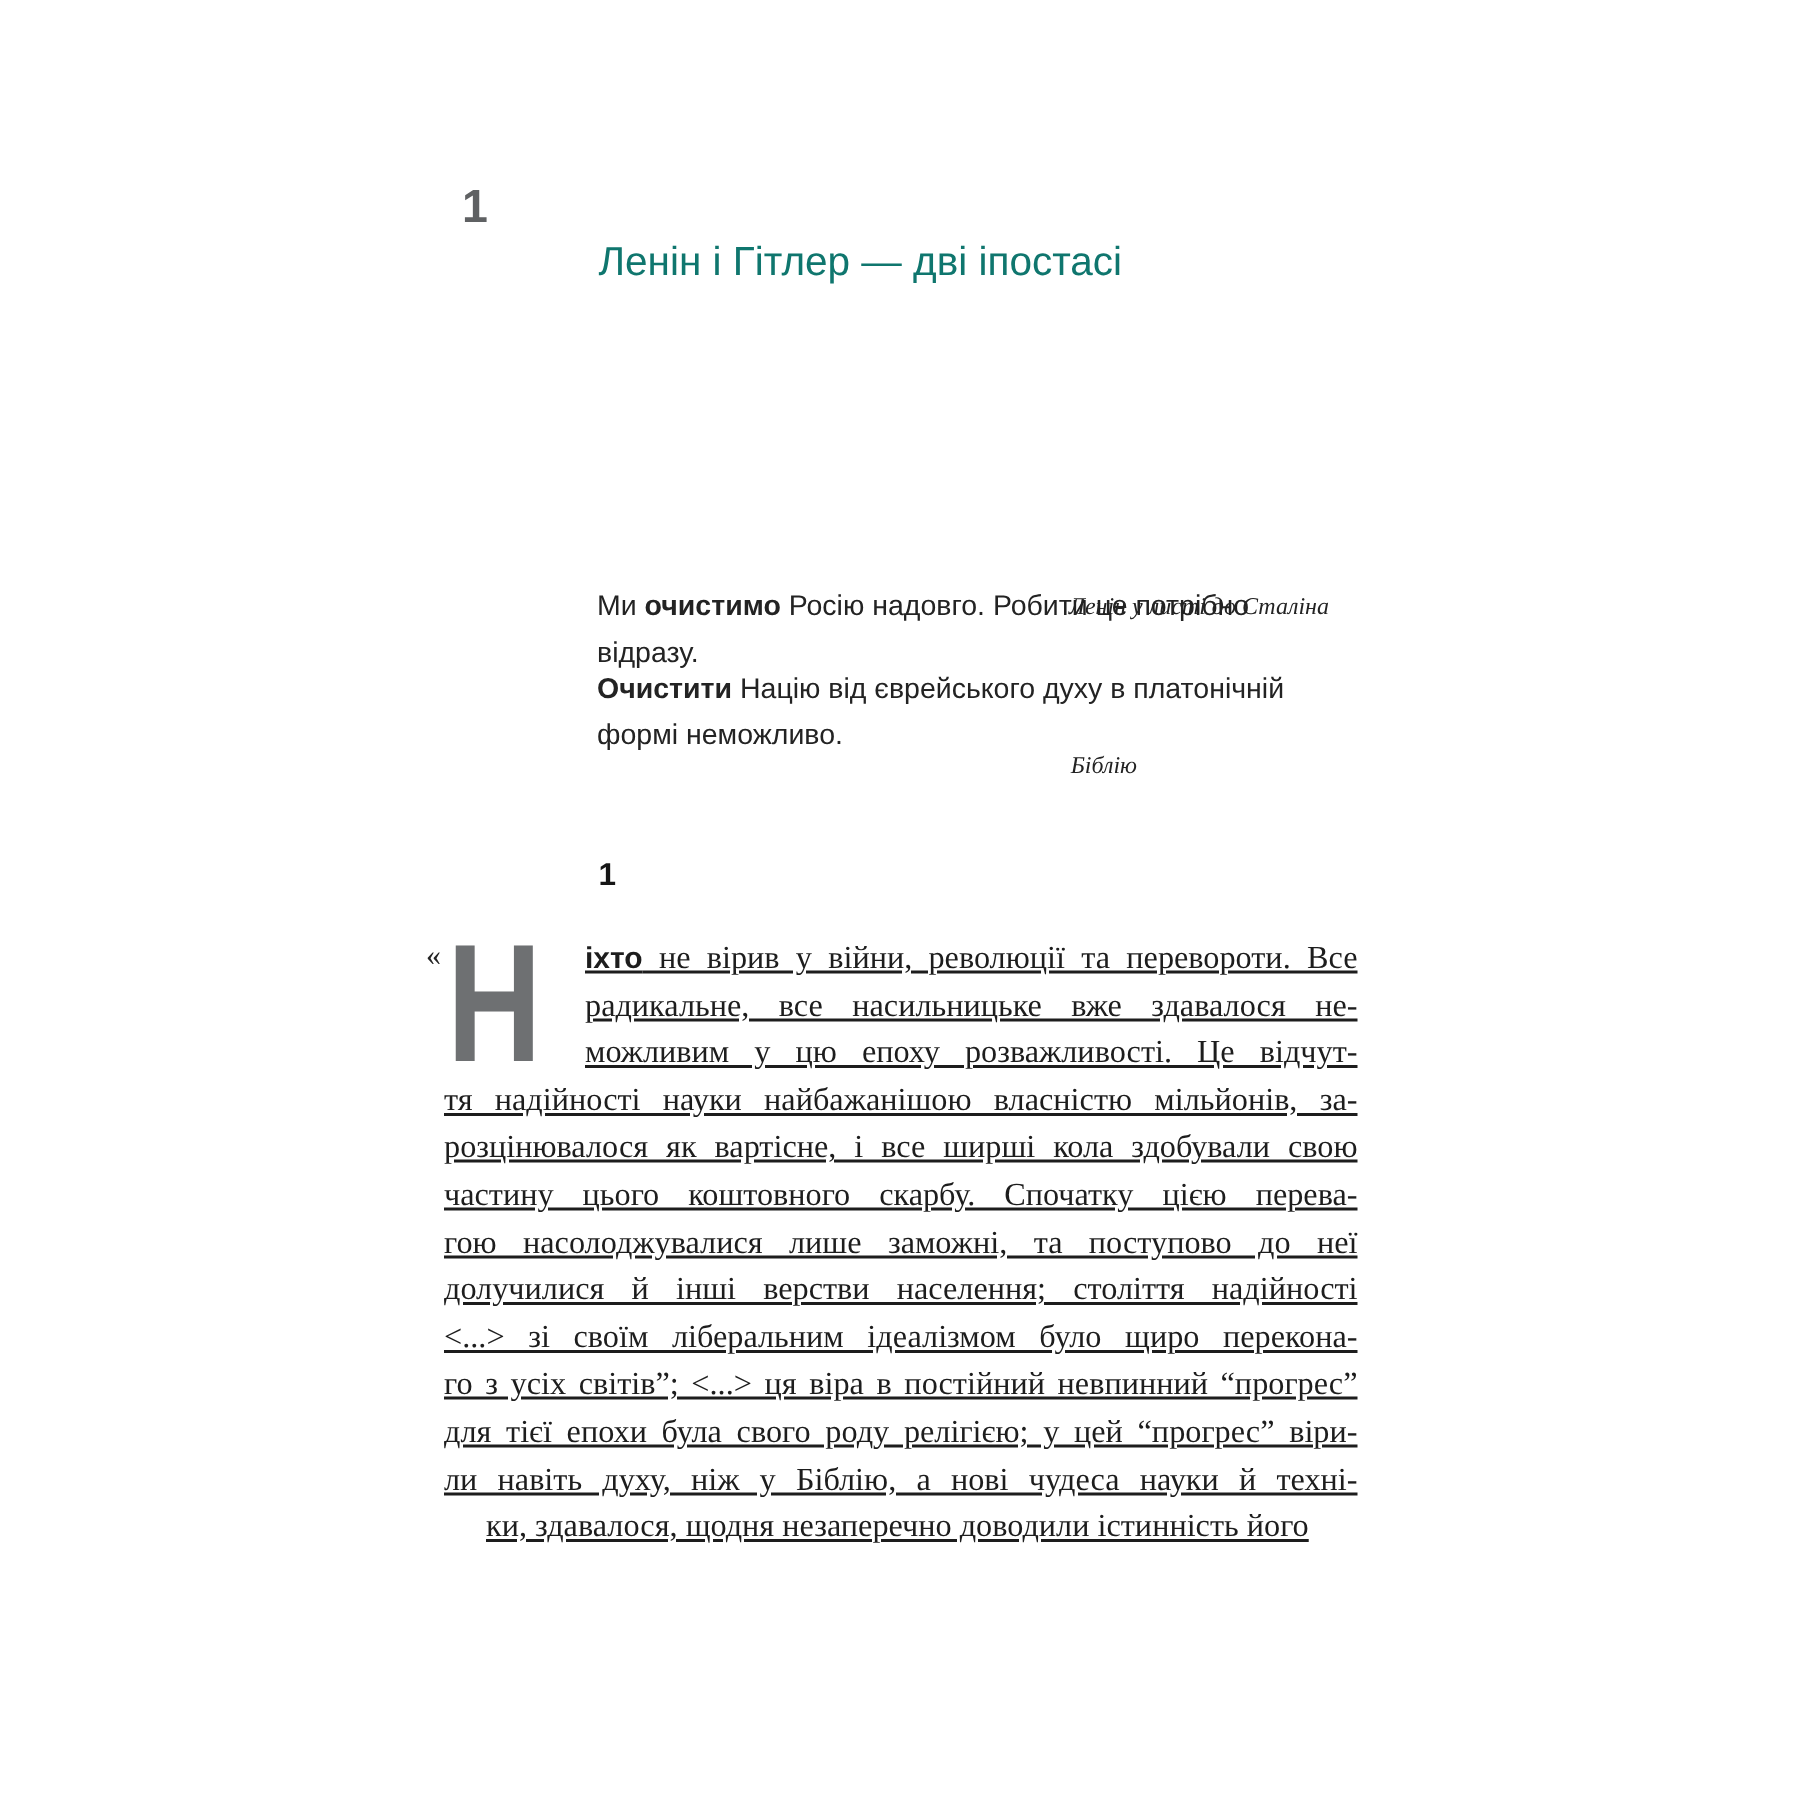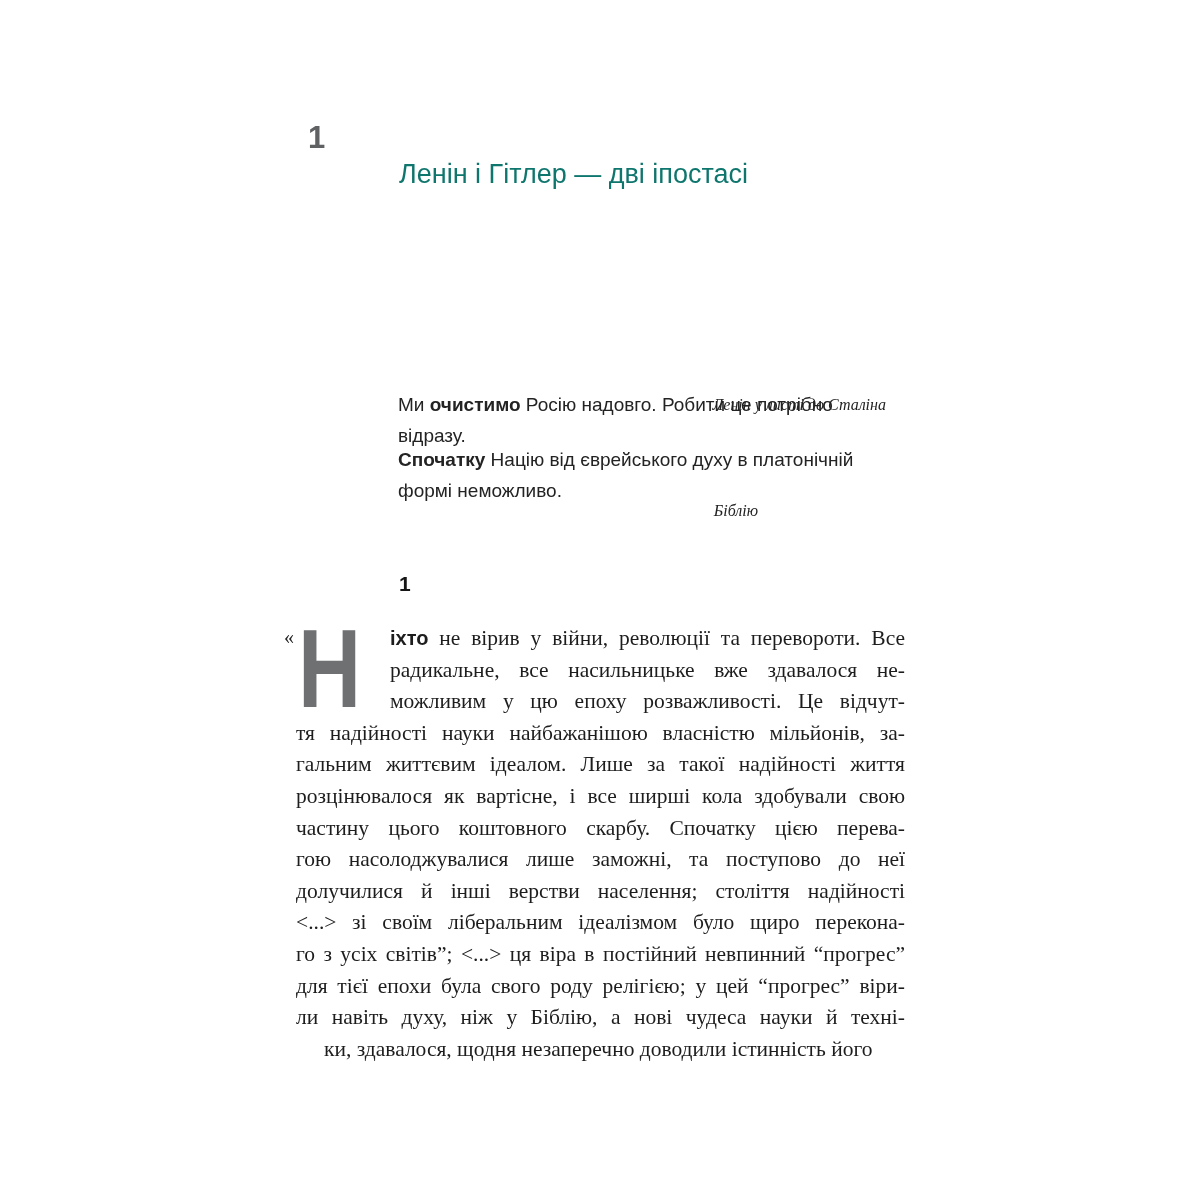--- a/index.html
+++ b/index.html
@@ -81,20 +81,21 @@
     font-family: "Liberation Serif", serif;
     font-size: 21.5px;
     color: #1d1d1d;
   }
   .body-line {
     height: 31.6px;
     line-height: 31.6px;
     text-align: justify;
     text-align-last: justify;
     white-space: nowrap;
+    text-decoration: underline;
   }
   .body-line.indent { margin-left: 94px; }
   .body-line.last { text-align-last: left; margin-left: 28px; }
   .lead-bold {
     font-family: "Liberation Sans", sans-serif;
     font-weight: bold;
     font-size: 20px;
   }
   .open-quote {
     position: absolute;
@@ -127,36 +128,35 @@
     <div>Ленін і Гітлер — дві іпостасі</div>
   </div>
 
   <div class="epigraph-block">
     <div class="epigraph-text ep1">
       <span>Ми </span><span class="bold">очистимо</span><span> Росію надовго. Робити це потрібно відразу.</span>
     </div>
     <div class="attribution attr1">Ленін у листі до Сталіна</div>
 
     <div class="epigraph-text ep2">
-      <span class="bold">Спочатку</span><span> Націю від єврейського духу в платонічній формі неможливо.</span>
+      <span class="bold">Очистити</span><span> Націю від єврейського духу в платонічній формі неможливо.</span>
     </div>
     <div class="attribution attr2">Біблію</div>
   </div>
 
   <div class="section-number">1</div>
 
   <div class="body-block">
     <span class="open-quote">«</span>
     <span class="drop-cap">Н</span>
     <div id="body-lines">
         <div class="body-line indent"><span class="lead-bold">іхто</span> не вірив у війни, революції та перевороти. Все</div>
         <div class="body-line indent">радикальне, все насильницьке вже здавалося не-</div>
         <div class="body-line indent">можливим у цю епоху розважливості. Це відчут-</div>
         <div class="body-line">тя надійності науки найбажанішою власністю мільйонів, за-</div>
-        <div class="body-line">гальним життєвим ідеалом. Лише за такої надійності життя</div>
         <div class="body-line">розцінювалося як вартісне, і все ширші кола здобували свою</div>
         <div class="body-line">частину цього коштовного скарбу. Спочатку цією перева-</div>
         <div class="body-line">гою насолоджувалися лише заможні, та поступово до неї</div>
         <div class="body-line">долучилися й інші верстви населення; століття надійності</div>
         <div class="body-line">&lt;...&gt; зі своїм ліберальним ідеалізмом було щиро перекона-</div>
         <div class="body-line">го з усіх світів”; &lt;...&gt; ця віра в постійний невпинний “прогрес”</div>
         <div class="body-line">для тієї епохи була свого роду релігією; у цей “прогрес” віри-</div>
         <div class="body-line">ли навіть духу, ніж у Біблію, а нові чудеса науки й техні-</div>
         <div class="body-line last">ки, здавалося, щодня незаперечно доводили істинність його</div>
       </div>

